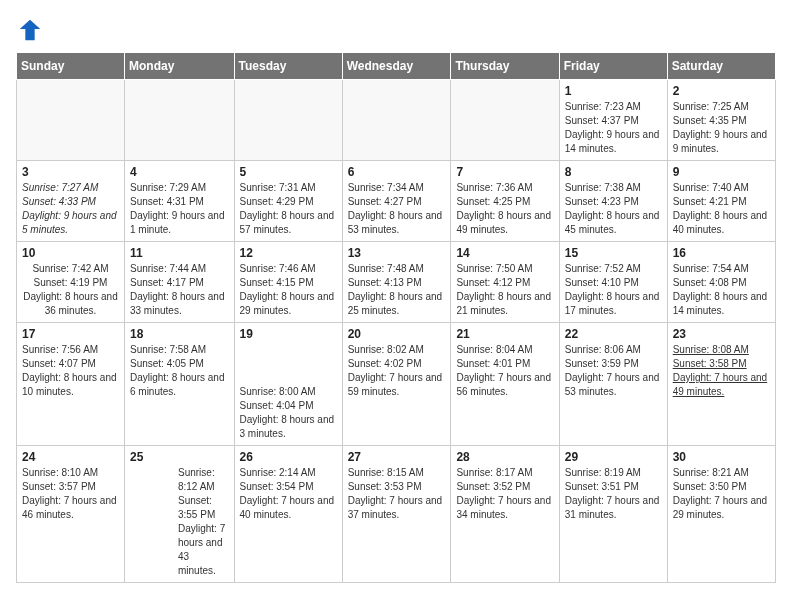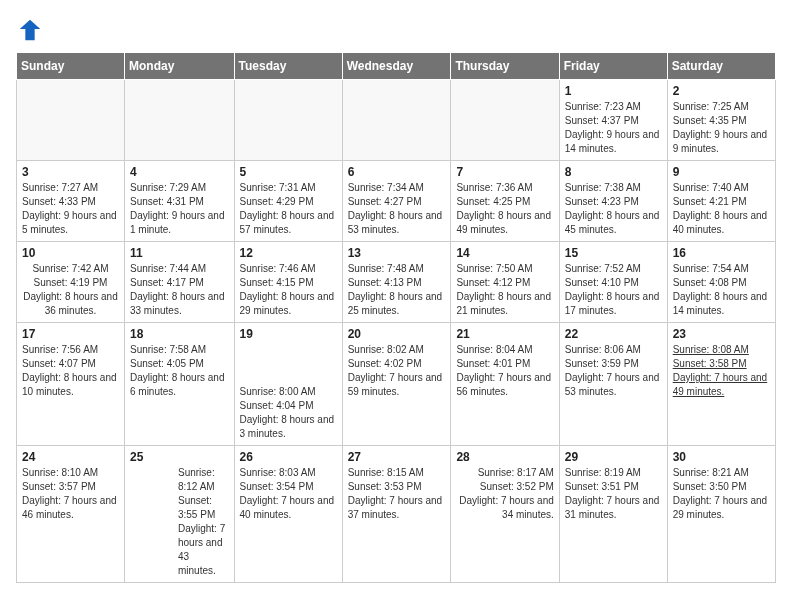--- a/index.html
+++ b/index.html
@@ -130,21 +130,21 @@
         <td>
           <span class="day-num">2</span>
           <div class="day-info" style="white-space: pre-line;">Sunrise: 7:25 AM
 Sunset: 4:35 PM
 Daylight: 9 hours and 9 minutes.</div>
         </td>
       </tr>
       <tr>
         <td>
           <span class="day-num">3</span>
-          <div class="day-info" style="white-space: pre-line;">Sunrise: 7:27 AM
+          <div class="day-info" style="white-space: pre-line; font-style: italic;">Sunrise: 7:27 AM
 Sunset: 4:33 PM
 Daylight: 9 hours and 5 minutes.</div>
         </td>
         <td>
           <span class="day-num">4</span>
           <div class="day-info" style="white-space: pre-line;">Sunrise: 7:29 AM
 Sunset: 4:31 PM
 Daylight: 9 hours and 1 minute.</div>
         </td>
         <td>
@@ -274,33 +274,33 @@
 Daylight: 7 hours and 46 minutes.</div>
         </td>
         <td>
           <span class="day-num">25</span>
           <div class="day-info" style="white-space: pre-line; margin-left: 48px;">Sunrise: 8:12 AM
 Sunset: 3:55 PM
 Daylight: 7 hours and 43 minutes.</div>
         </td>
         <td>
           <span class="day-num">26</span>
-          <div class="day-info" style="white-space: pre-line;">Sunrise: 8:03 AM
+          <div class="day-info" style="white-space: pre-line;">Sunrise: 2:14 AM
 Sunset: 3:54 PM
 Daylight: 7 hours and 40 minutes.</div>
         </td>
         <td>
           <span class="day-num">27</span>
           <div class="day-info" style="white-space: pre-line;">Sunrise: 8:15 AM
 Sunset: 3:53 PM
 Daylight: 7 hours and 37 minutes.</div>
         </td>
         <td>
           <span class="day-num">28</span>
-          <div class="day-info" style="white-space: pre-line; text-align: right;">Sunrise: 8:17 AM
+          <div class="day-info" style="white-space: pre-line;">Sunrise: 8:17 AM
 Sunset: 3:52 PM
 Daylight: 7 hours and 34 minutes.</div>
         </td>
         <td>
           <span class="day-num">29</span>
           <div class="day-info" style="white-space: pre-line;">Sunrise: 8:19 AM
 Sunset: 3:51 PM
 Daylight: 7 hours and 31 minutes.</div>
         </td>
         <td>

